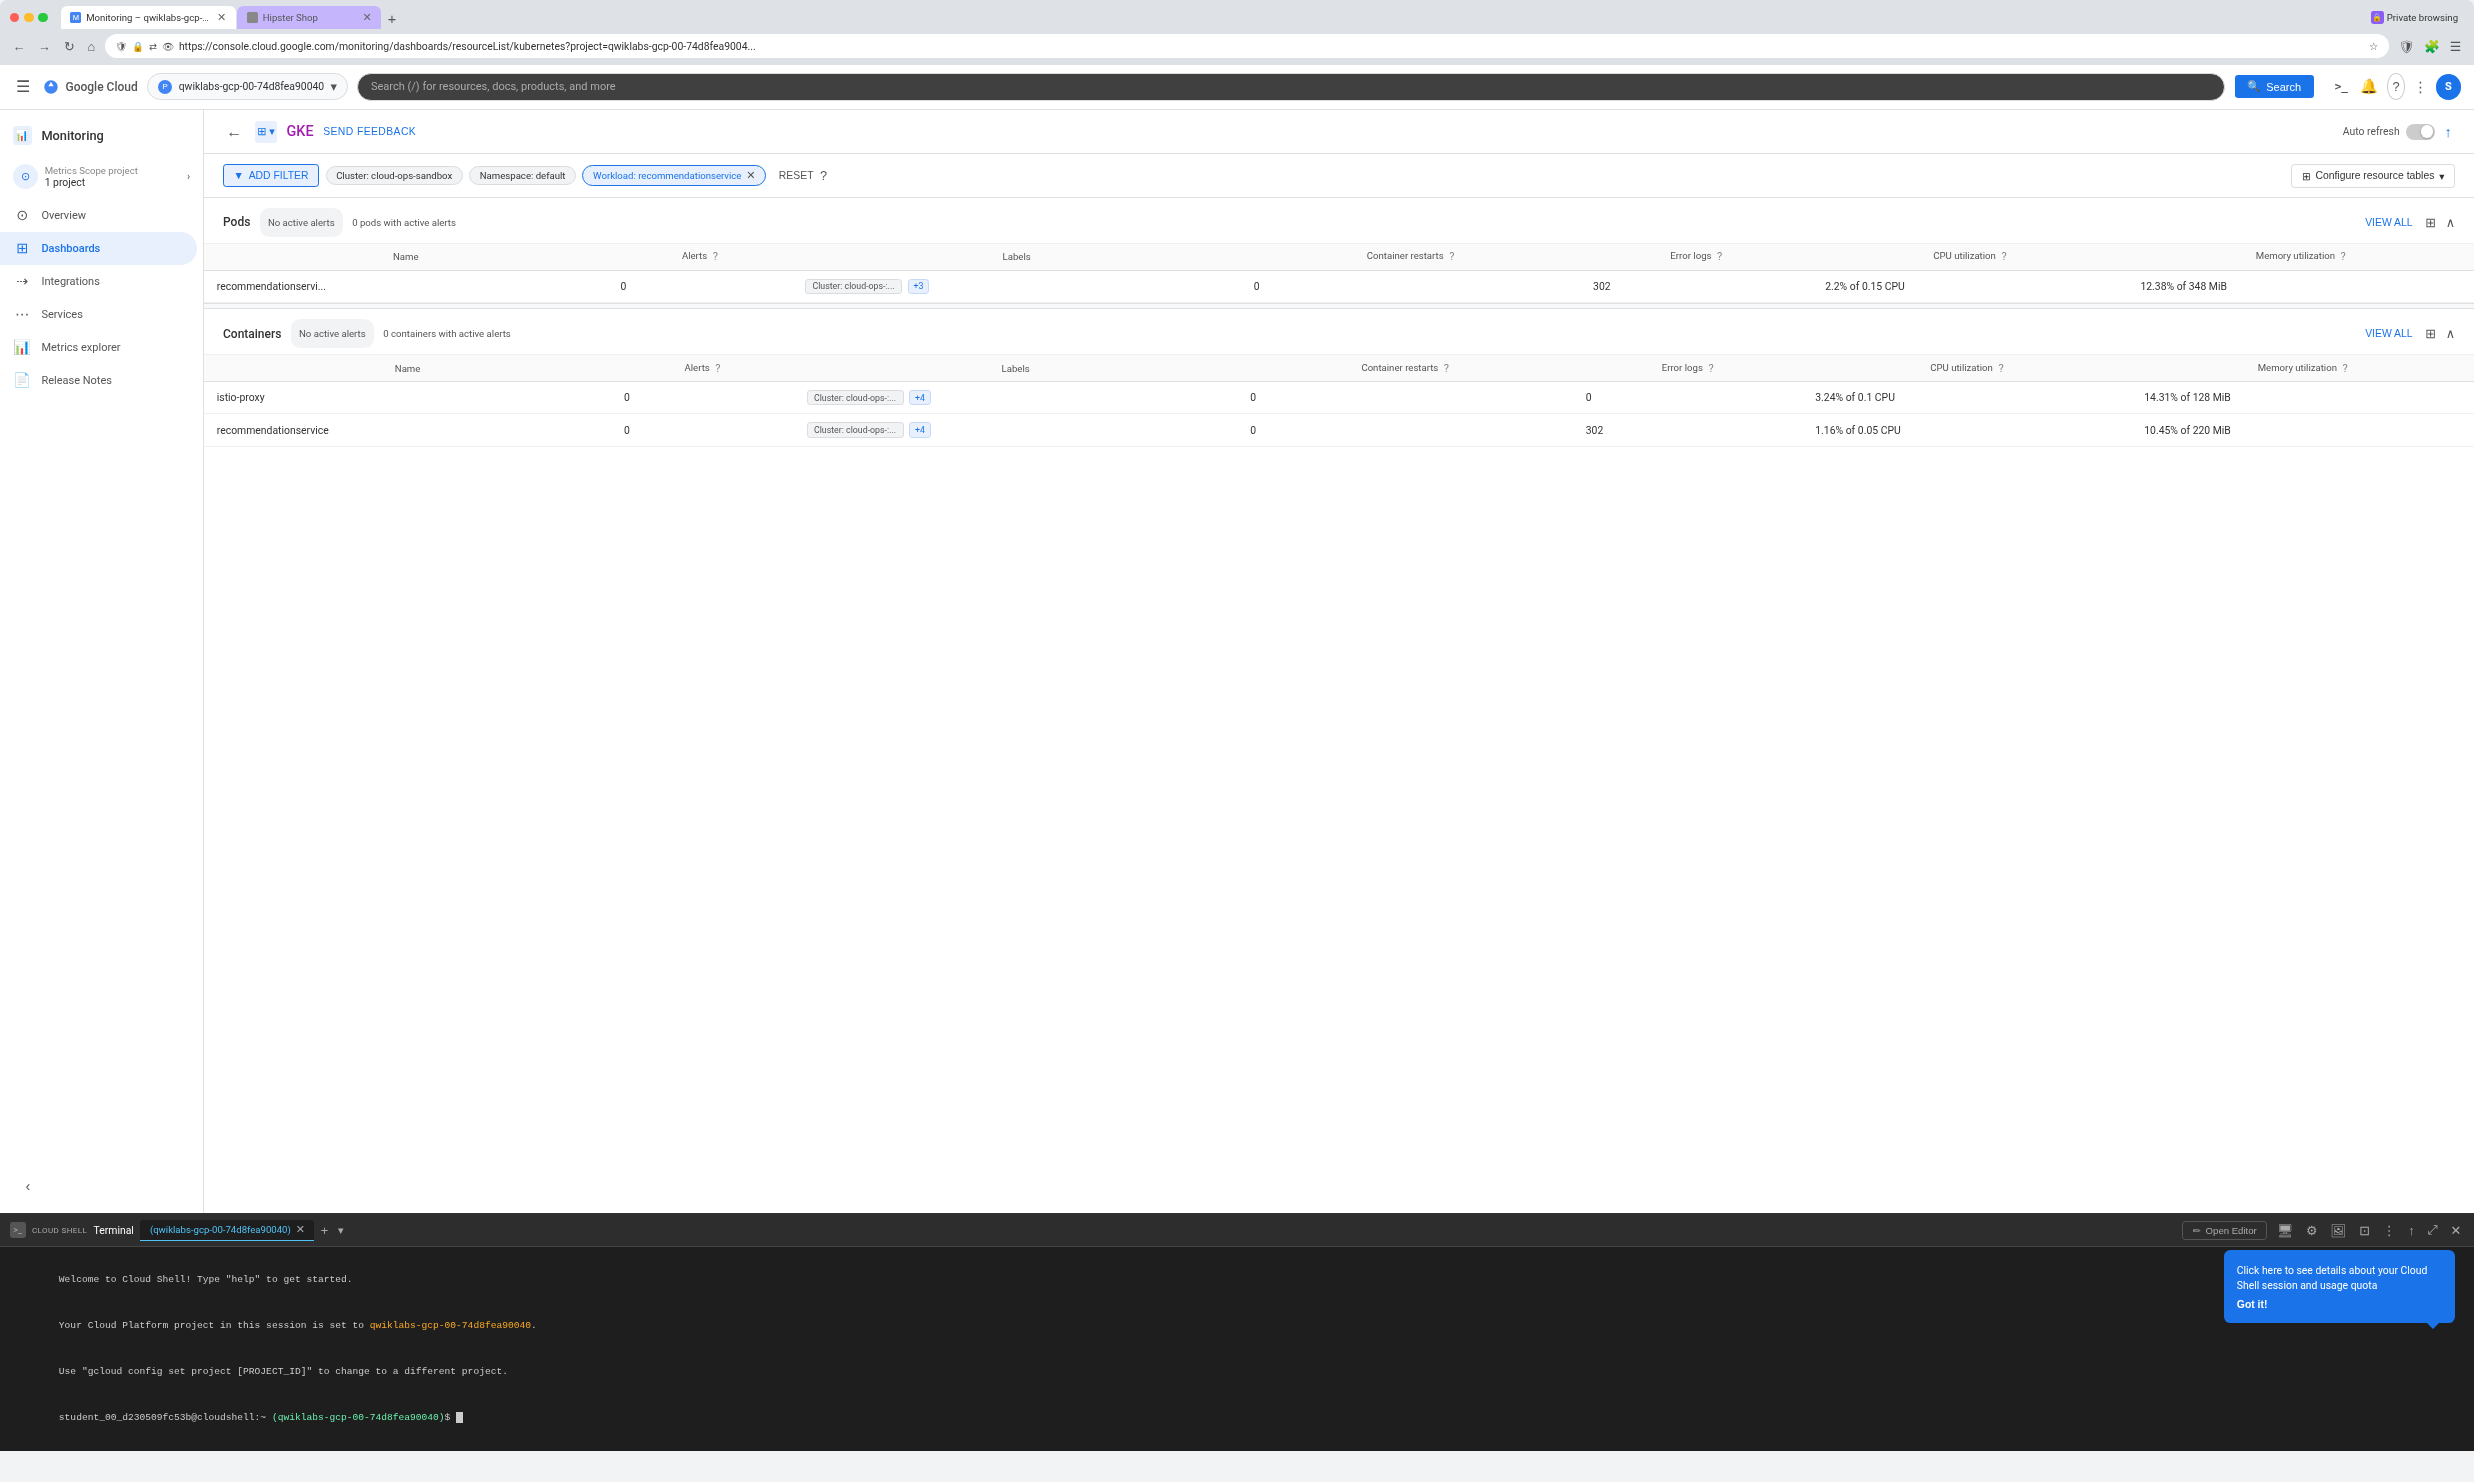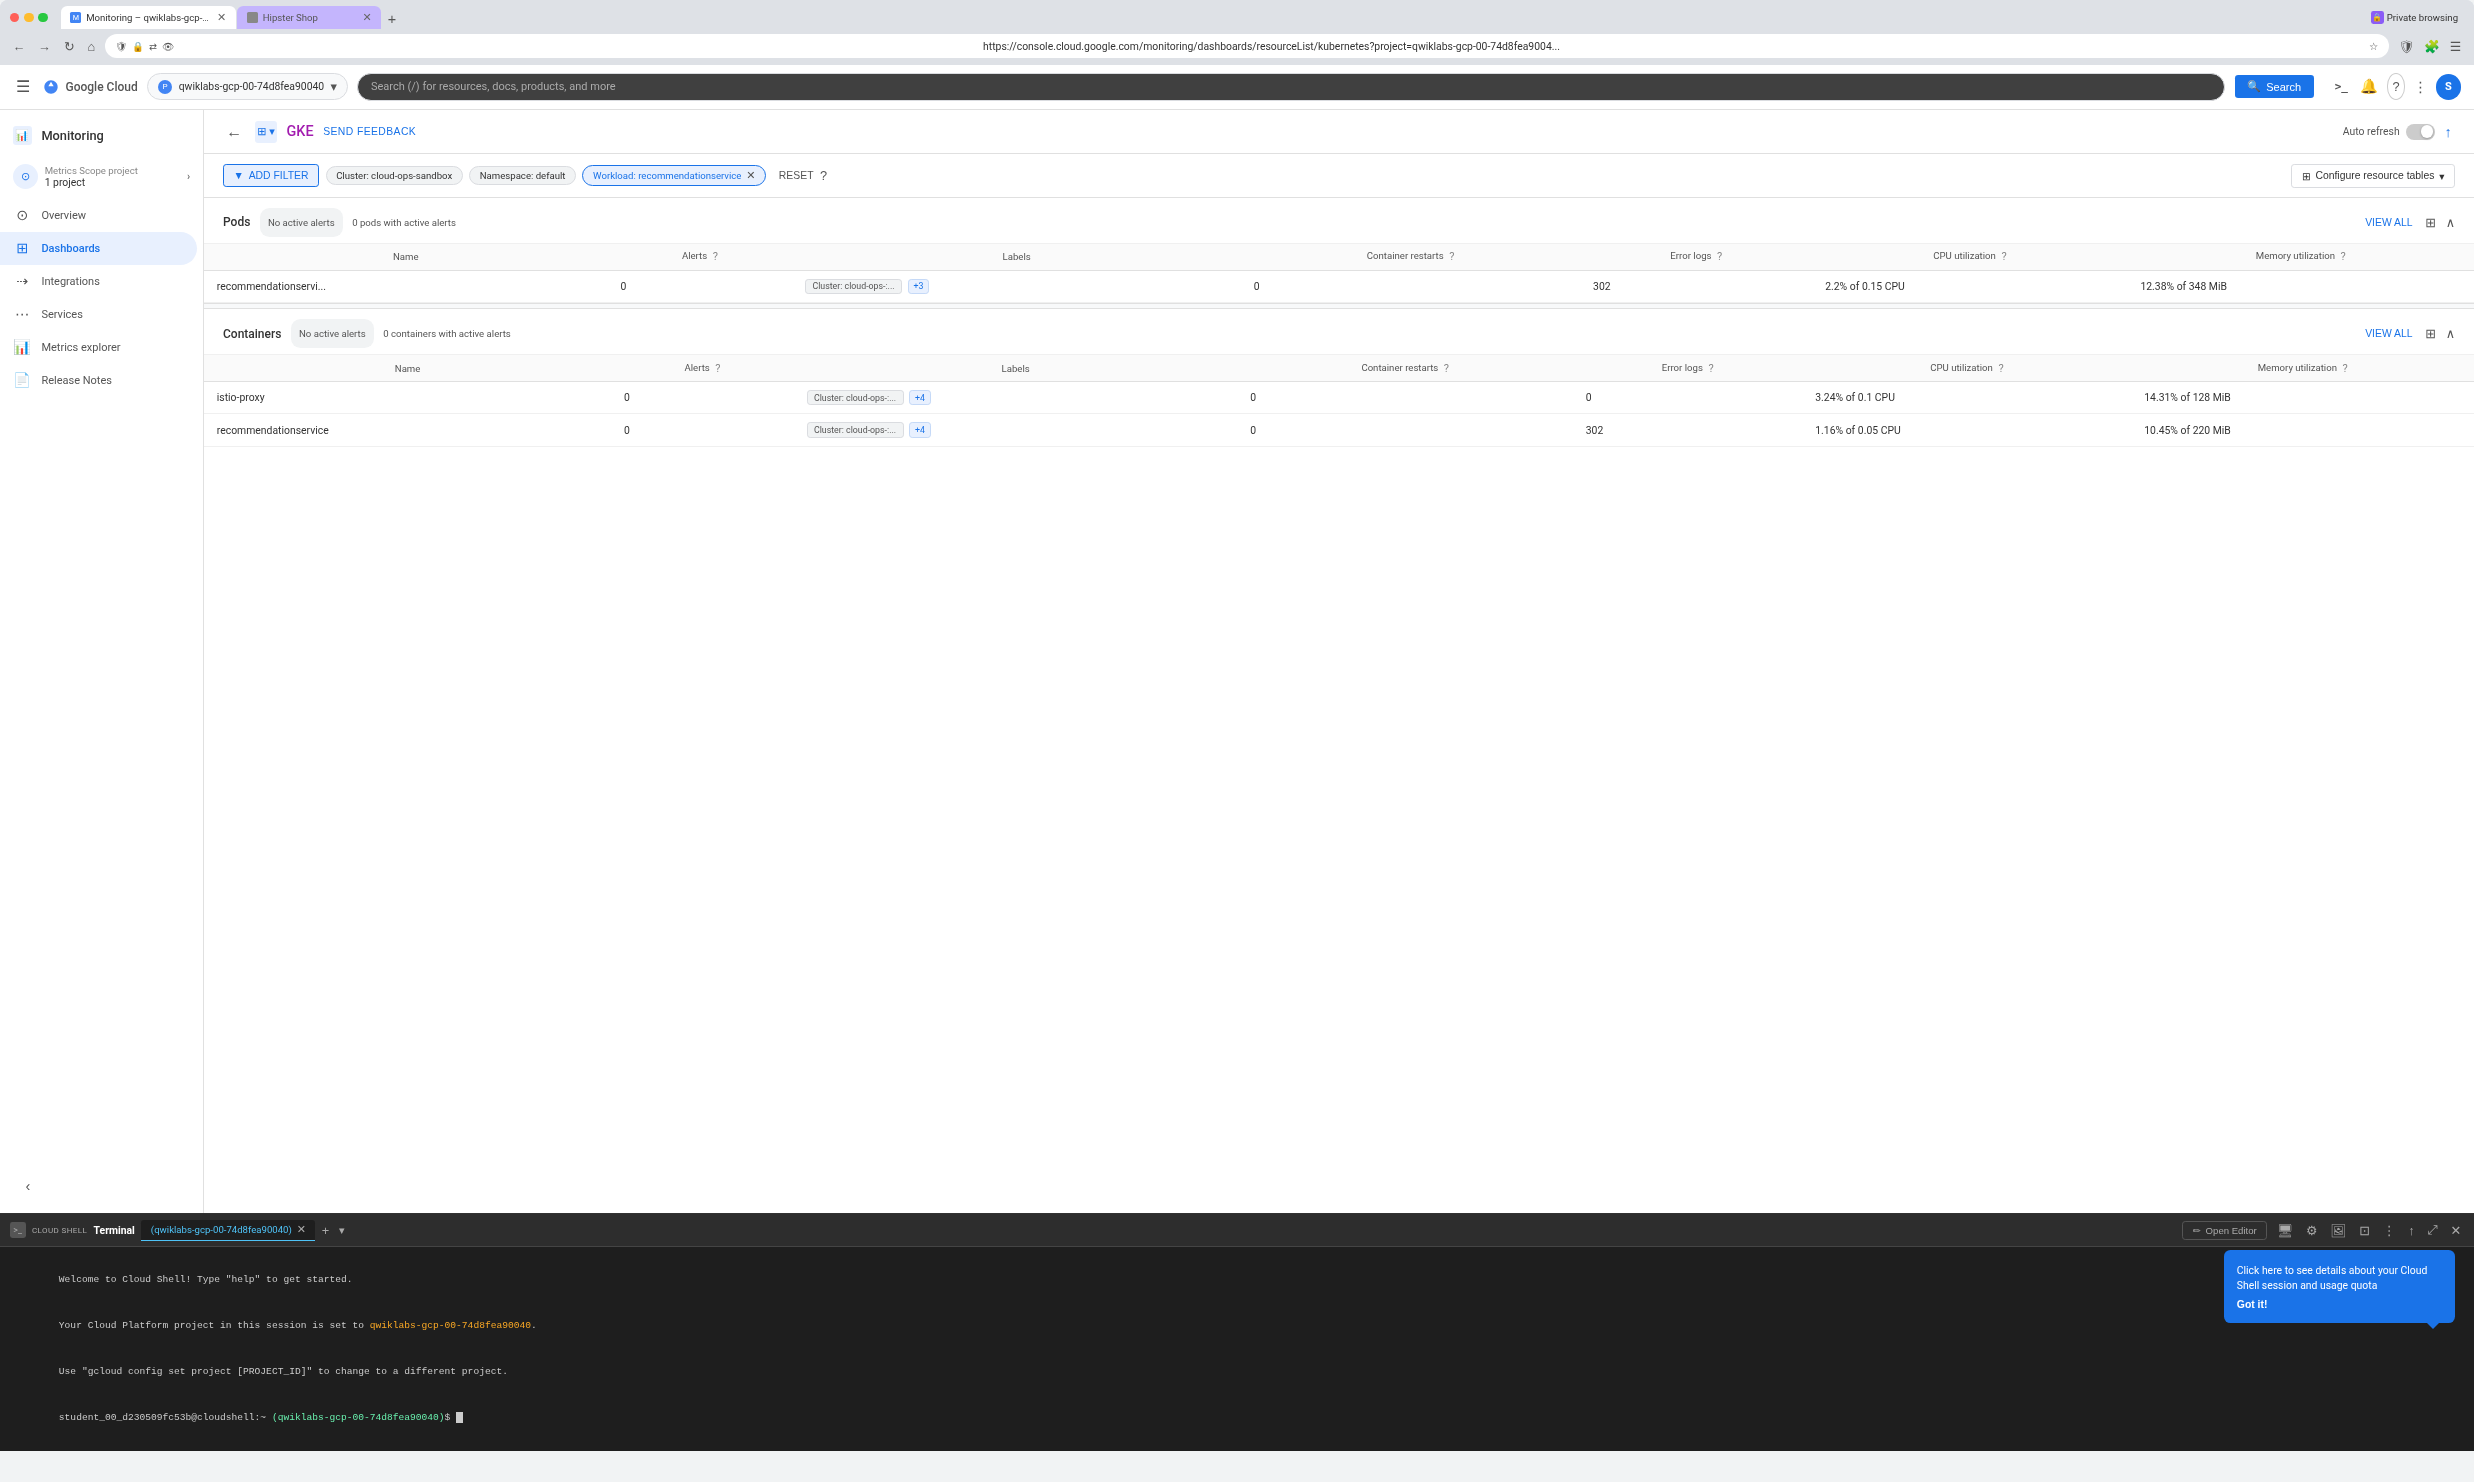--- a/index.html
+++ b/index.html
@@ -22,21 +22,21 @@
     .tab-close { color: #666; font-size: 11px; cursor: pointer; flex-shrink: 0; }
     .tab-new { background: none; border: none; font-size: 14.4px; color: #555; cursor: pointer; padding: 1.6px 4.8px; }
     .private-badge { margin-left: auto; display: flex; align-items: center; gap: 3.2px; font-size: 9.6px; color: #333; padding: 3.2px 6.4px; }
     .private-icon { width: 12.8px; height: 12.8px; background: #8b5cf6; border-radius: 2.4px; display: flex; align-items: center; justify-content: center; color: white; font-size: 8px; }
 
     
     .omnibar-row { background: #dee1e6; padding: 4.8px 9.6px 6.4px; display: flex; align-items: center; gap: 6.4px; }
     .nav-btn { background: none; border: none; cursor: pointer; color: #555; font-size: 12.8px; padding: 3.2px; border-radius: 3.2px; }
     .address-bar { flex: 1; background: #fff; border-radius: 16px; padding: 4.8px 9.6px; display: flex; align-items: center; gap: 4.8px; font-size: 10.4px; color: #333; border: 0.8px solid transparent; }
     .lock-icon { color: #555; font-size: 9.6px; }
-    .url-text { flex: 1; overflow: hidden; text-overflow: ellipsis; white-space: nowrap; color: #333; text-align: center; }
+    .url-text { flex: 1; overflow: hidden; text-overflow: ellipsis; white-space: nowrap; color: #333; }
     .star-icon { color: #555; }
     .browser-actions { display: flex; gap: 3.2px; align-items: center; }
     .browser-action-btn { background: none; border: none; cursor: pointer; color: #555; font-size: 12.8px; padding: 3.2px; border-radius: 3.2px; }
 
     
     .app-container { background: #fff; display: flex; flex-direction: column; height: calc(100vh - 96px); }
 
     
     .top-app-bar { background: #fff; border-bottom: 0.8px solid #e0e0e0; padding: 0 12.8px; display: flex; align-items: center; height: 45px; gap: 9.6px; flex-shrink: 0; }
     .hamburger-btn { background: none; border: none; cursor: pointer; color: #555; font-size: 16px; padding: 3.2px; }
@@ -100,21 +100,21 @@
     .data-table td { padding: 8px 12.8px; font-size: 10.4px; color: #333; border-bottom: 0.8px solid #f0f0f0; }
     .col-help { font-size: 11px; color: #888; cursor: pointer; vertical-align: middle; margin-left: 3.2px; }
     .label-chip { background: #f1f3f4; border: 0.8px solid #dadce0; border-radius: 3.2px; padding: 1.6px 6.4px; font-size: 8.8px; color: #555; display: inline-flex; align-items: center; }
     .label-more { background: #e8f0fe; border: 0.8px solid #c5d9f7; border-radius: 3.2px; padding: 1.6px 4.8px; font-size: 8.8px; color: #1a73e8; margin-left: 3.2px; display: inline-flex; align-items: center; }
 
     
     .cloud-shell { background: #1e1e1e; border-top: 1.6px solid #333; flex-shrink: 0; }
     .cloud-shell-header { background: #2d2d2d; padding: 4.8px 9.6px; display: flex; align-items: center; gap: 6.4px; border-bottom: 0.8px solid #444; }
     .cloud-shell-icon { width: 16px; height: 16px; background: #555; border-radius: 2.4px; display: flex; align-items: center; justify-content: center; color: #aaa; font-size: 8.8px; }
     .cloud-shell-label { font-size: 8px; color: #aaa; text-transform: uppercase; letter-spacing: 0.4px; }
-    .cloud-shell-title { font-size: 10.4px; color: #fff; font-weight: 700; }
+    .cloud-shell-title { font-size: 10.4px; color: #fff; font-weight: 400; }
     .cloud-shell-tab { background: #1e1e1e; border-radius: 3.2px 3.2px 0 0; padding: 3.2px 9.6px; font-size: 9.6px; color: #4fc3f7; display: flex; align-items: center; gap: 4.8px; border-bottom: 1.6px solid #4fc3f7; }
     .cloud-shell-tab-close { color: #aaa; cursor: pointer; font-size: 11px; }
     .cloud-shell-add { background: none; border: none; color: #aaa; font-size: 12.8px; cursor: pointer; }
     .open-editor-btn { margin-left: auto; background: none; border: 0.8px solid #555; color: #aaa; border-radius: 3.2px; padding: 3.2px 9.6px; font-size: 9.6px; cursor: pointer; display: flex; align-items: center; gap: 4.8px; }
     .shell-action-btn { background: none; border: none; color: #aaa; font-size: 12.8px; cursor: pointer; padding: 3.2px; }
     .terminal-content { padding: 9.6px 12.8px; font-family: 'Courier New', monospace; font-size: 9.6px; line-height: 1.6; color: #ccc; background: #1e1e1e; }
     .terminal-line { white-space: pre; }
     .terminal-highlight { color: #f9a825; }
     .terminal-prompt { color: #69f0ae; }
     .cursor { display: inline-block; width: 6.4px; height: 11px; background: #ccc; vertical-align: text-bottom; animation: blink 1s step-end infinite; }

